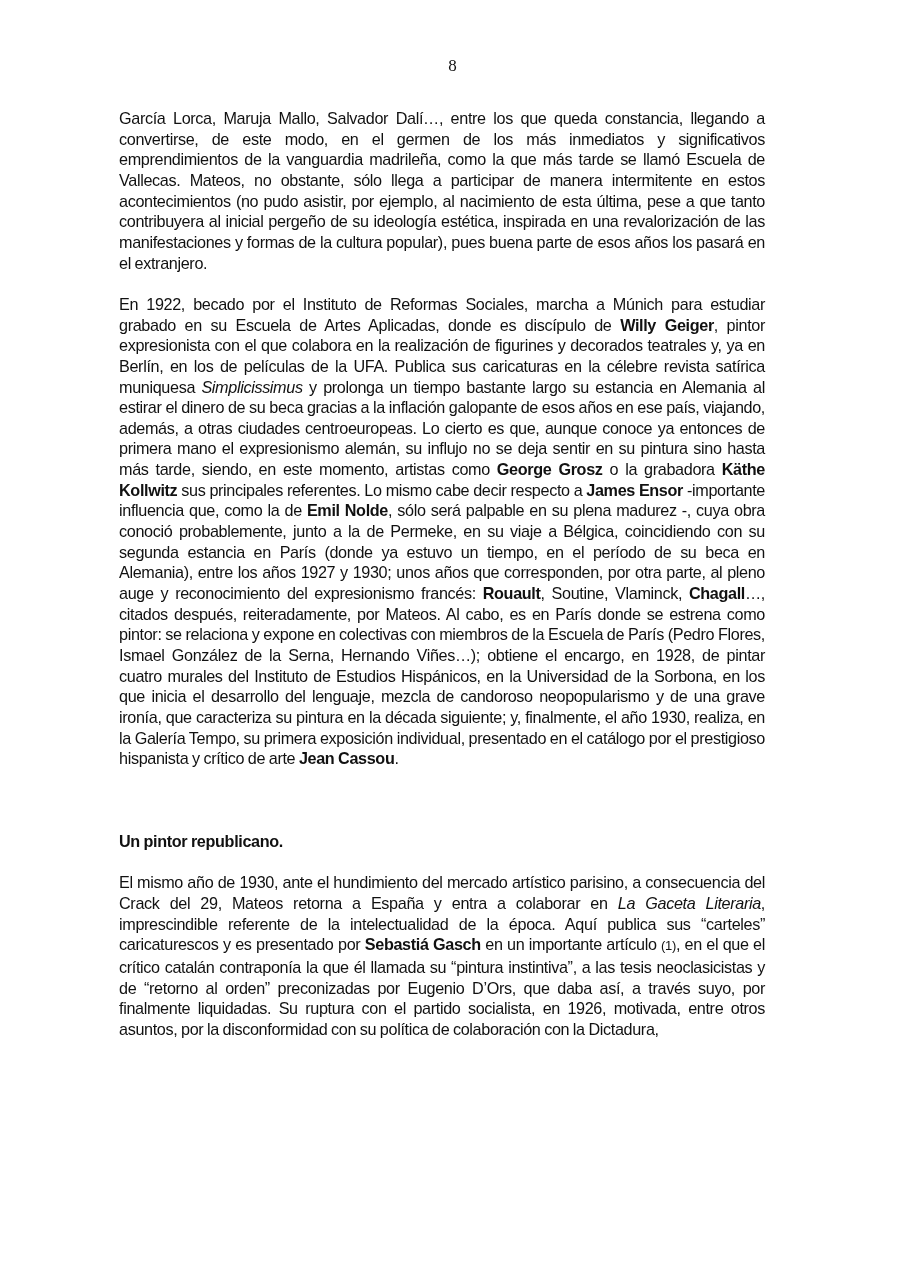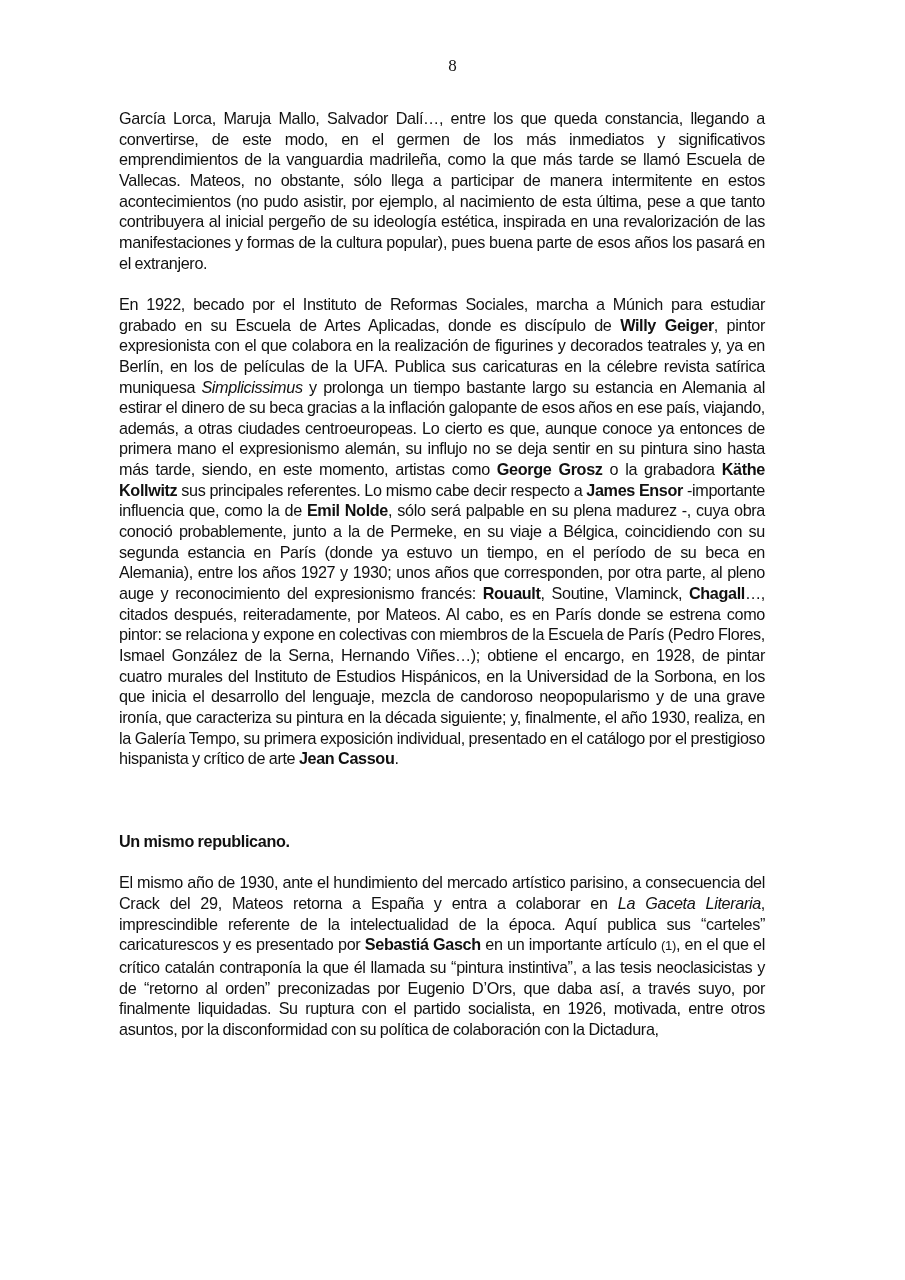--- a/index.html
+++ b/index.html
@@ -29,18 +29,18 @@
 <div class="content">
   <p>García Lorca, Maruja Mallo, Salvador Dalí…, entre los que queda constancia, llegando a convertirse, de este modo, en el germen de los más inmediatos y significativos emprendimientos de la vanguardia madrileña, como la que más tarde se llamó Escuela de Vallecas. Mateos, no obstante, sólo llega a participar de manera intermitente en estos acontecimientos (no pudo asistir, por ejemplo, al nacimiento de esta última, pese a que tanto contribuyera al inicial pergeño de su ideología estética, inspirada en una revalorización de las manifestaciones y formas de la cultura popular), pues buena parte de esos años los pasará en el extranjero.</p>
 
   <div class="gap"></div>
 
   <p><span>En 1922, becado por el Instituto de Reformas Sociales, marcha a Múnich para estudiar grabado en su Escuela de Artes Aplicadas, donde es discípulo de </span><b>Willy Geiger</b><span>, pintor expresionista con el que colabora en la realización de figurines y decorados teatrales y, ya en Berlín, en los de películas de la UFA. Publica sus caricaturas en la célebre revista satírica muniquesa </span><i>Simplicissimus</i><span> y prolonga un tiempo bastante largo su estancia en Alemania al estirar el dinero de su beca gracias a la inflación galopante de esos años en ese país, viajando, además, a otras ciudades centroeuropeas. Lo cierto es que, aunque conoce ya entonces de primera mano el expresionismo alemán, su influjo no se deja sentir en su pintura sino hasta más tarde, siendo, en este momento, artistas como </span><b>George Grosz</b><span> o la grabadora </span><b>Käthe Kollwitz</b><span> sus principales referentes. Lo mismo cabe decir respecto a </span><b>James Ensor</b><span> -importante influencia que, como la de </span><b>Emil Nolde</b><span>, sólo será palpable en su plena madurez -, cuya obra conoció probablemente, junto a la de Permeke, en su viaje a Bélgica, coincidiendo con su segunda estancia en París (donde ya estuvo un tiempo, en el período de su beca en Alemania), entre los años 1927 y 1930; unos años que corresponden, por otra parte, al pleno auge y reconocimiento del expresionismo francés: </span><b>Rouault</b><span>, Soutine, Vlaminck, </span><b>Chagall</b><span>…, citados después, reiteradamente, por Mateos. Al cabo, es en París donde se estrena como pintor: se relaciona y expone en colectivas con miembros de la Escuela de París (Pedro Flores, Ismael González de la Serna, Hernando Viñes…); obtiene el encargo, en 1928, de pintar cuatro murales del Instituto de Estudios Hispánicos, en la Universidad de la Sorbona, en los que inicia el desarrollo del lenguaje, mezcla de candoroso neopopularismo y de una grave ironía, que caracteriza su pintura en la década siguiente; y, finalmente, el año 1930, realiza, en la Galería Tempo, su primera exposición individual, presentado en el catálogo por el prestigioso hispanista y crítico de arte </span><b>Jean Cassou</b><span>.</span></p>
 
   <div class="gap-lg"></div>
   <div class="gap"></div>
 
-  <p class="heading">Un mismo republicano.</p>
+  <p class="heading">Un pintor republicano.</p>
 
   <div class="gap"></div>
 
   <p><span>El mismo año de 1930, ante el hundimiento del mercado artístico parisino, a consecuencia del Crack del 29, Mateos retorna a España y entra a colaborar en </span><i>La Gaceta Literaria</i><span>, imprescindible referente de la intelectualidad de la época. Aquí publica sus “carteles” caricaturescos y es presentado por </span><b>Sebastiá Gasch</b><span> en un importante artículo </span><span class="ref">(1)</span><span>, en el que el crítico catalán contraponía la que él llamada su “pintura instintiva”, a las tesis neoclasicistas y de “retorno al orden” preconizadas por Eugenio D’Ors, que daba así, a través suyo, por finalmente liquidadas. Su ruptura con el partido socialista, en 1926, motivada, entre otros asuntos, por la disconformidad con su política de colaboración con la Dictadura,</span></p>
 </div>
 
 </body></html>

